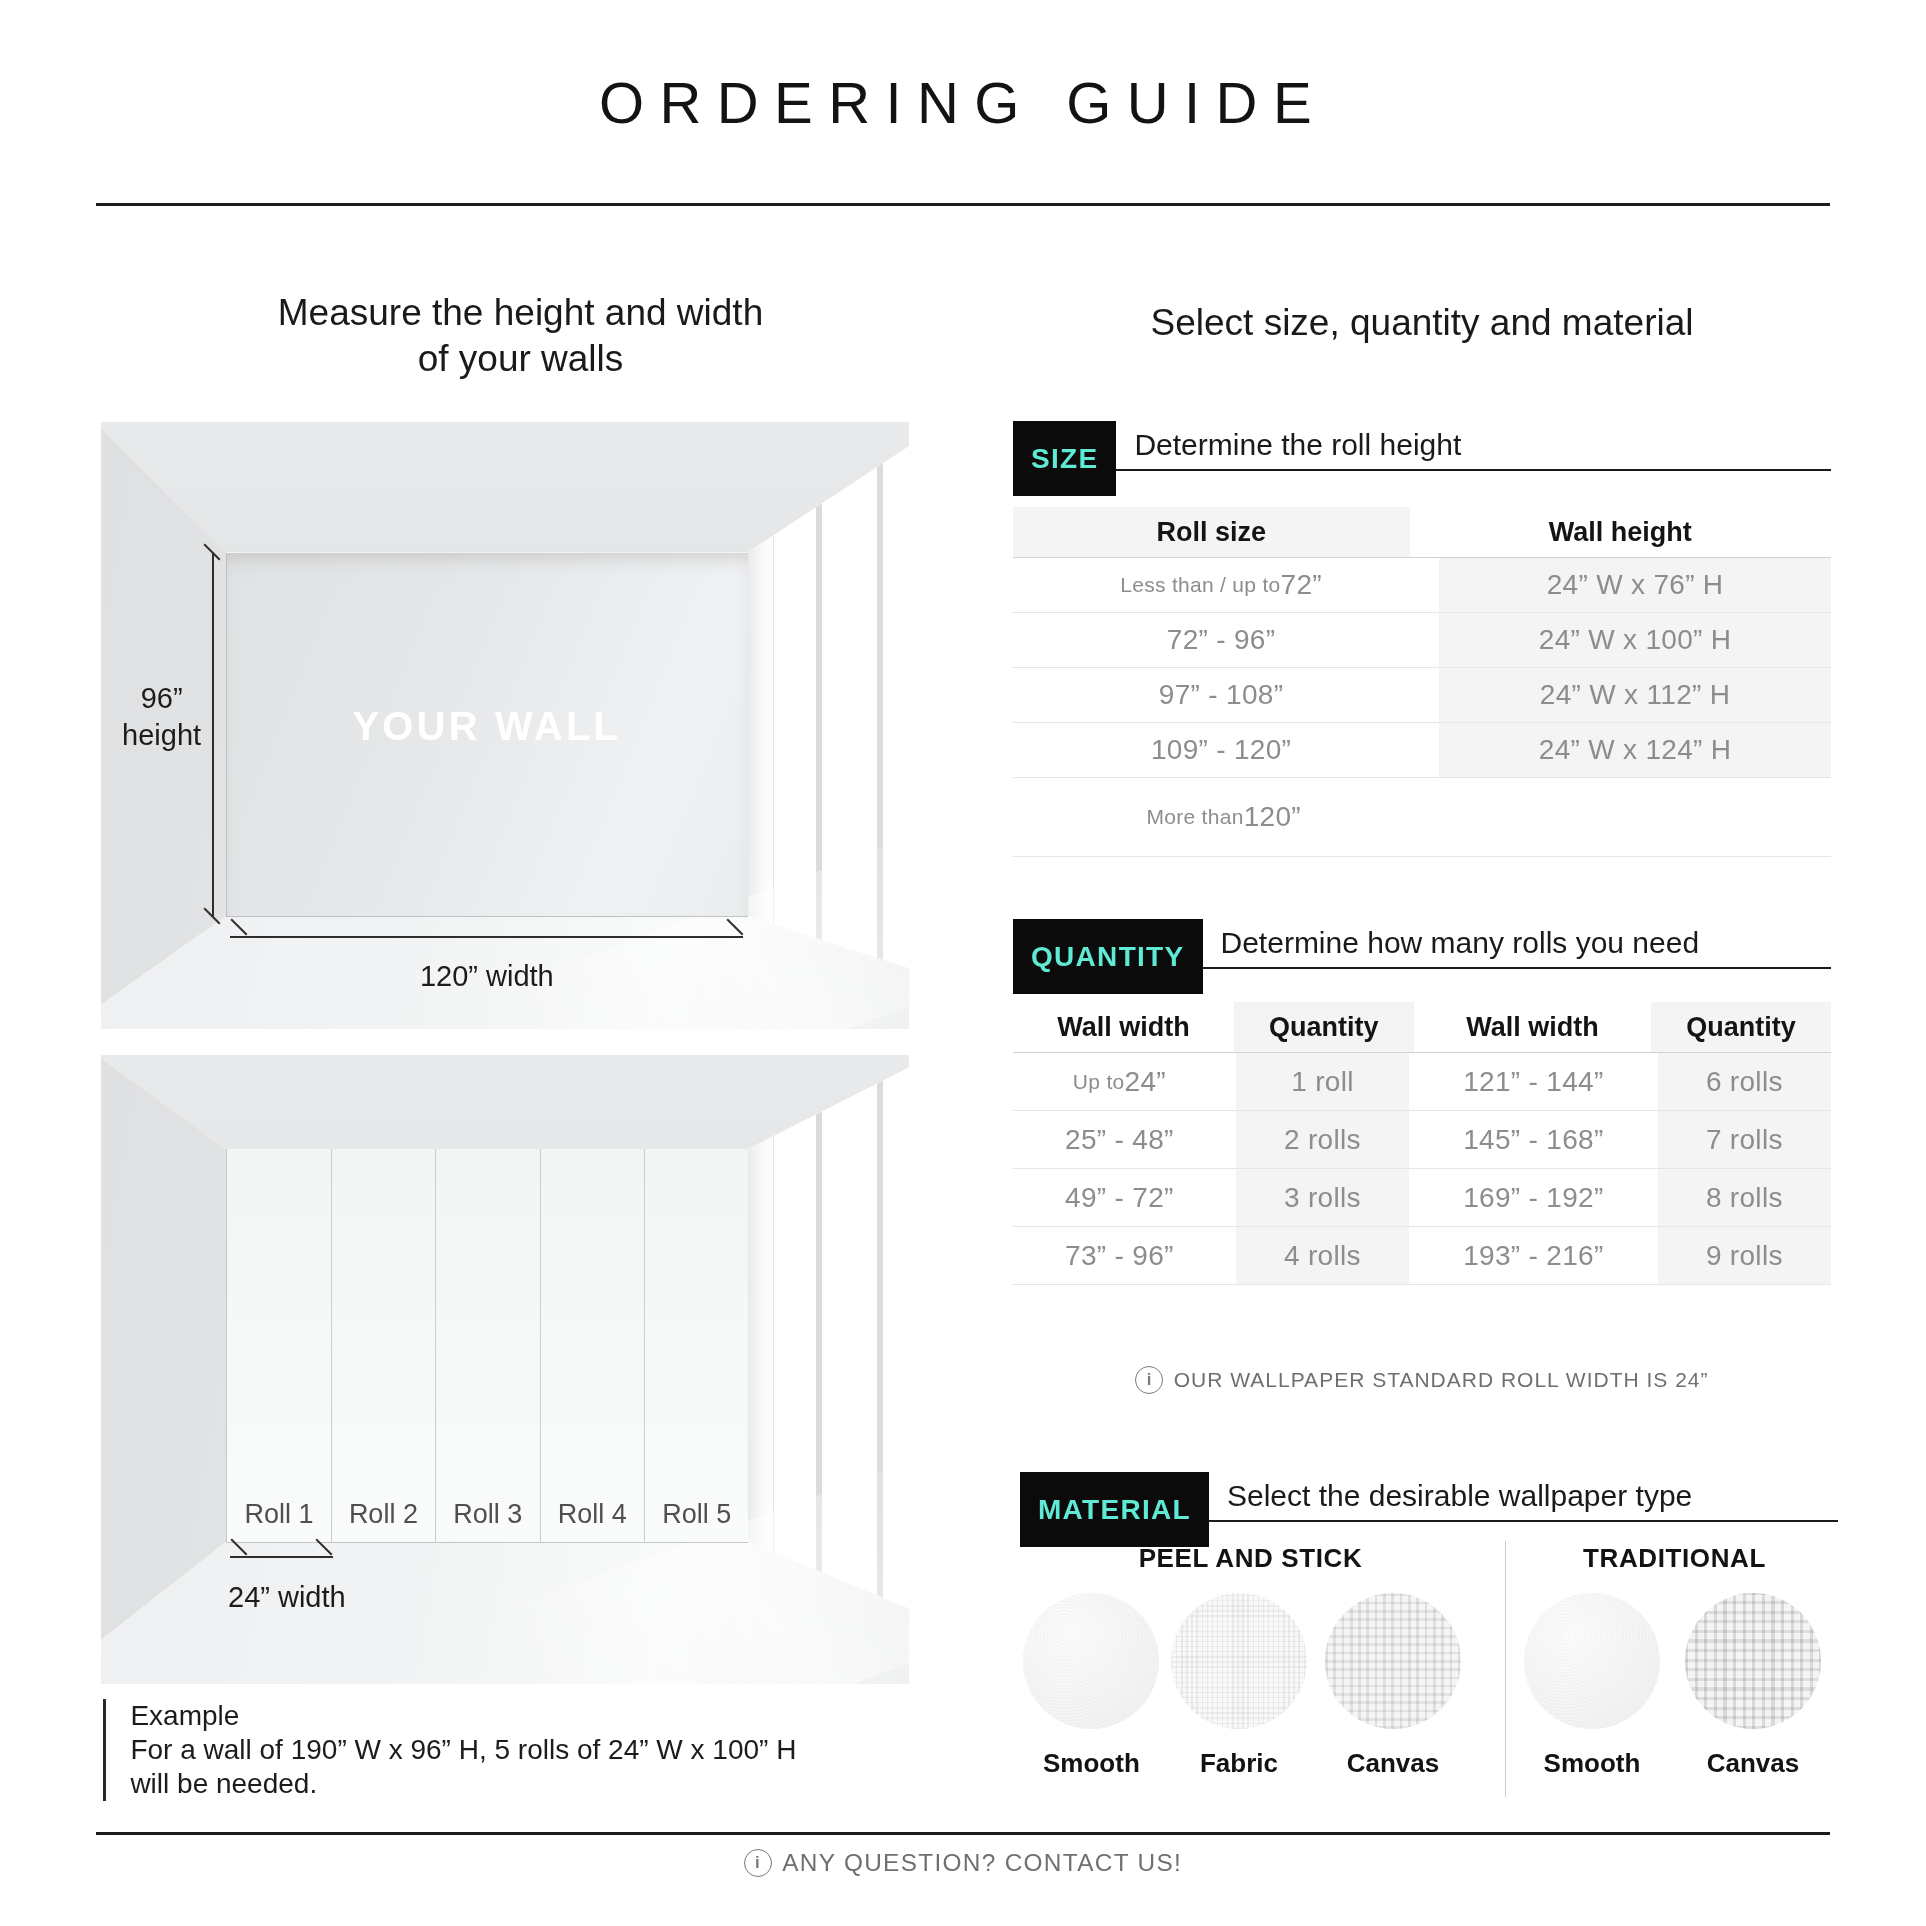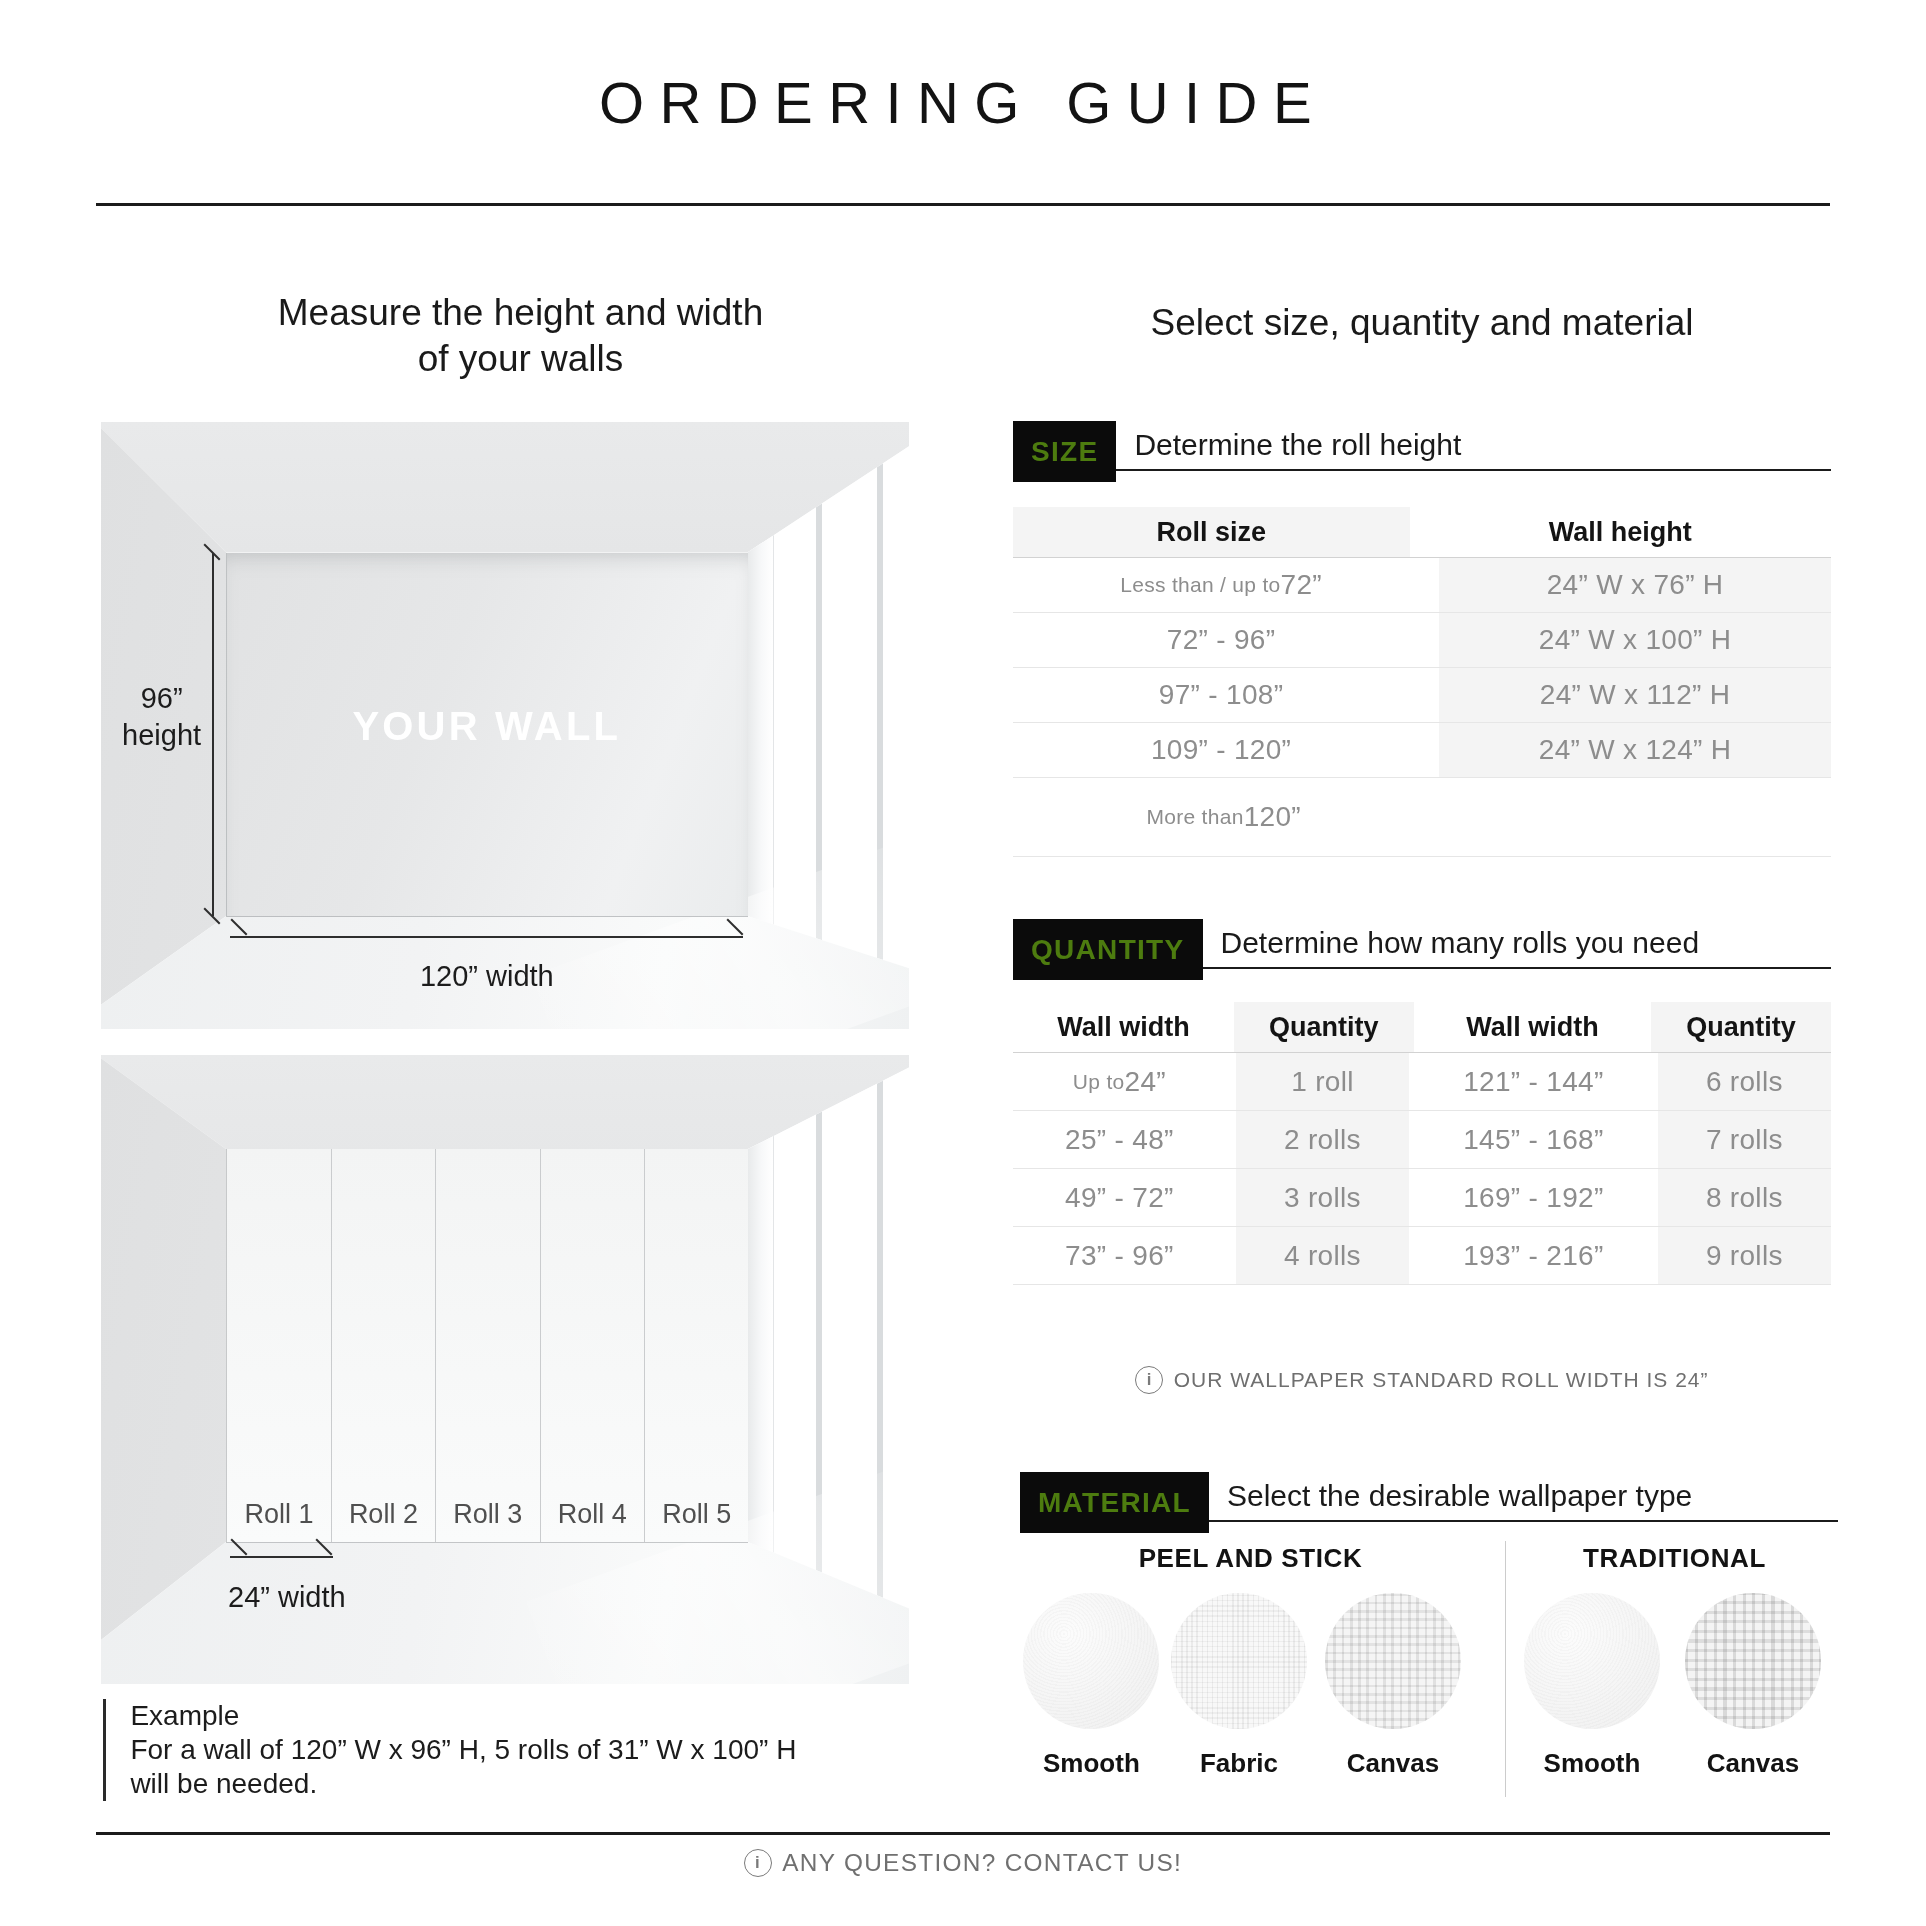--- a/index.html
+++ b/index.html
@@ -12,21 +12,21 @@
   .rule-top{top:203px;}
   .rule-bottom{top:1832px;}
 
   
   .col-heading{font-size:37px;line-height:46px;font-weight:400;color:#1a1a1a;text-align:center;}
   .left-heading{top:290px;left:103px;width:835px;}
   .right-heading{top:300px;left:1013px;width:818px;}
 
   
   .sec{left:1013px;width:818px;display:flex;align-items:flex-start;}
-  .badge{background:#0b0b0b;color:#4d7c0f;font-size:28px;font-weight:700;letter-spacing:1.3px;height:51px;display:inline-flex;align-items:center;padding:5px 18px;flex:0 0 auto;}
+  .badge{background:#0b0b0b;color:#5eead4;font-size:28px;font-weight:700;letter-spacing:1.3px;height:51px;display:inline-flex;align-items:center;padding:12px 18px;flex:0 0 auto;}
   .sec-title{flex:1;height:48px;border-bottom:2.6px solid #1b1b1b;display:flex;align-items:center;padding-left:18px;font-size:30px;font-weight:400;color:#1a1a1a;}
 
   
   .tbl{left:1013px;width:818px;}
   .trow{display:flex;width:100%;}
   .cell{display:flex;align-items:center;justify-content:center;text-align:center;}
   .gray{background:#f4f4f4;}
   .hdr .cell{font-size:27px;font-weight:700;color:#141414;}
   .sm{font-size:21px;color:#8d8d8d;letter-spacing:0.3px;}
   .lg{font-size:28px;color:#8d8d8d;letter-spacing:0.3px;}
@@ -184,21 +184,21 @@
     <div class="panel">
         <div class="roll-label">Roll 5</div>
       </div>
   </div>
   <div class="dim dim-h dim-h2"></div>
   <div class="dim-label width-label2">24” width</div>
 </div>
 
 <div class="abs example">
   <div>Example</div>
-  <div>For a wall of 120” W x 96” H, 5 rolls of 31” W x 100” H</div>
+  <div>For a wall of 190” W x 96” H, 5 rolls of 24” W x 100” H</div>
   <div>will be needed.</div>
 </div>
 
 <div class="abs sec" style="top:421px;">
   <div class="badge">SIZE</div>
   <div class="sec-title">Determine the roll height</div>
 </div>
 <div class="abs tbl size" style="top:507px;">
   <div class="trow hdr">
     <div class="cell size-c2 gray">Roll size</div>

